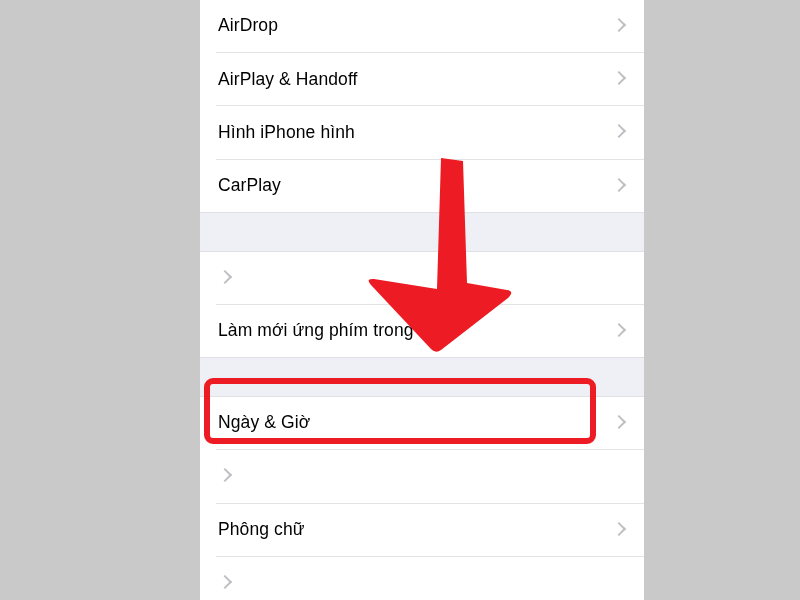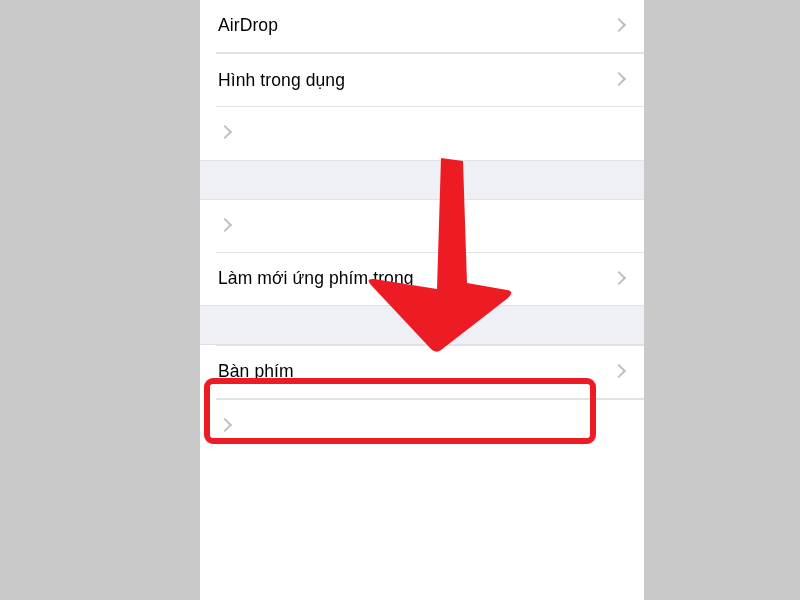--- a/index.html
+++ b/index.html
@@ -112,29 +112,34 @@
   <div class="content">
 
     <div class="group">
 
       <div class="row">
         <span class="row-label">AirDrop</span>
         <span class="chevron"></span>
       </div>
       <div class="sep"></div>
 
-      <div class="sep"></div>
-
-      <div class="row">
-        <span class="row-label">Hình trong dụng</span>
-        <span class="chevron"></span>
-      </div>
-      <div class="sep"></div>
-
-      <div class="row">
+      <div class="row">
+        <span class="row-label">AirPlay &amp; Handoff</span>
+        <span class="chevron"></span>
+      </div>
+      <div class="sep"></div>
+
+      <div class="row">
+        <span class="row-label">Hình iPhone hình</span>
+        <span class="chevron"></span>
+      </div>
+      <div class="sep"></div>
+
+      <div class="row">
+        <span class="row-label">CarPlay</span>
         <span class="chevron"></span>
       </div>
     </div>
 
     <div class="gap"></div>
 
     <div class="group">
 
       <div class="row">
         <span class="chevron"></span>
@@ -144,28 +149,35 @@
       <div class="row">
         <span class="row-label">Làm mới ứng phím trong</span>
         <span class="chevron"></span>
       </div>
     </div>
 
     <div class="gap"></div>
 
     <div class="group">
 
-      <div class="sep"></div>
-
-      <div class="row">
-        <span class="row-label">Bàn phím</span>
-        <span class="chevron"></span>
-      </div>
-      <div class="sep"></div>
-
+      <div class="row">
+        <span class="row-label">Ngày &amp; Giờ</span>
+        <span class="chevron"></span>
+      </div>
+      <div class="sep"></div>
+
+      <div class="row">
+        <span class="chevron"></span>
+      </div>
+      <div class="sep"></div>
+
+      <div class="row">
+        <span class="row-label">Phông chữ</span>
+        <span class="chevron"></span>
+      </div>
       <div class="sep"></div>
 
       <div class="row">
         <span class="chevron"></span>
       </div>
 
     </div>
 
   </div>
 

